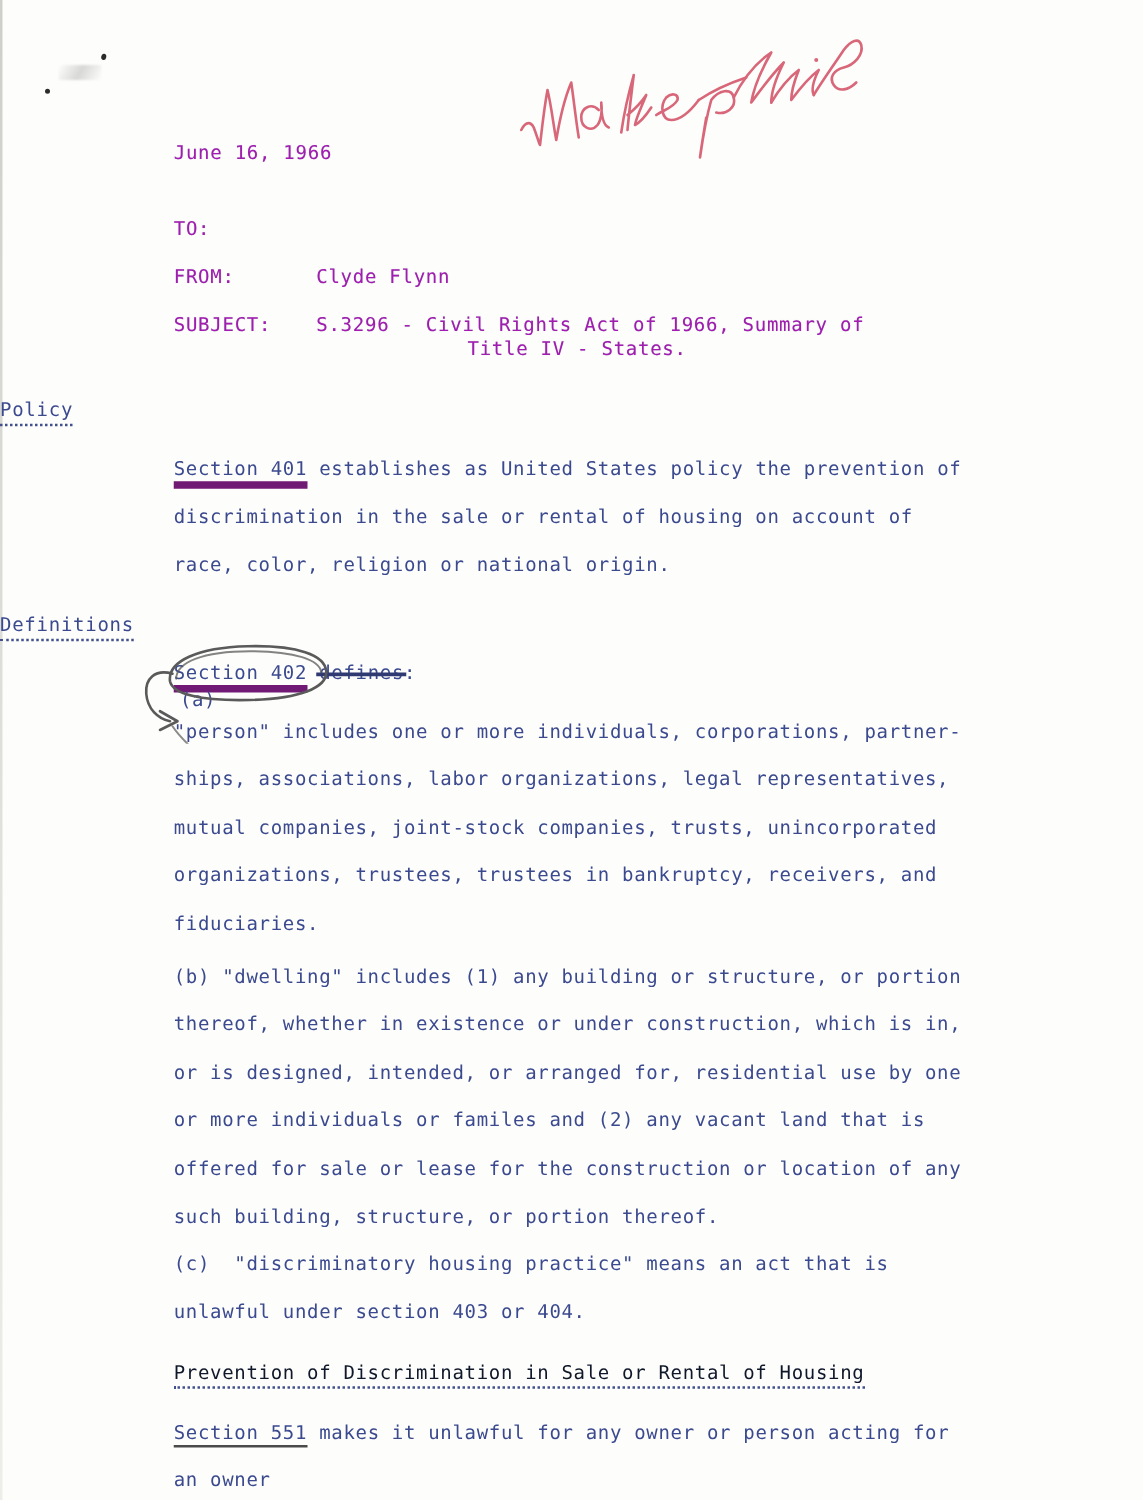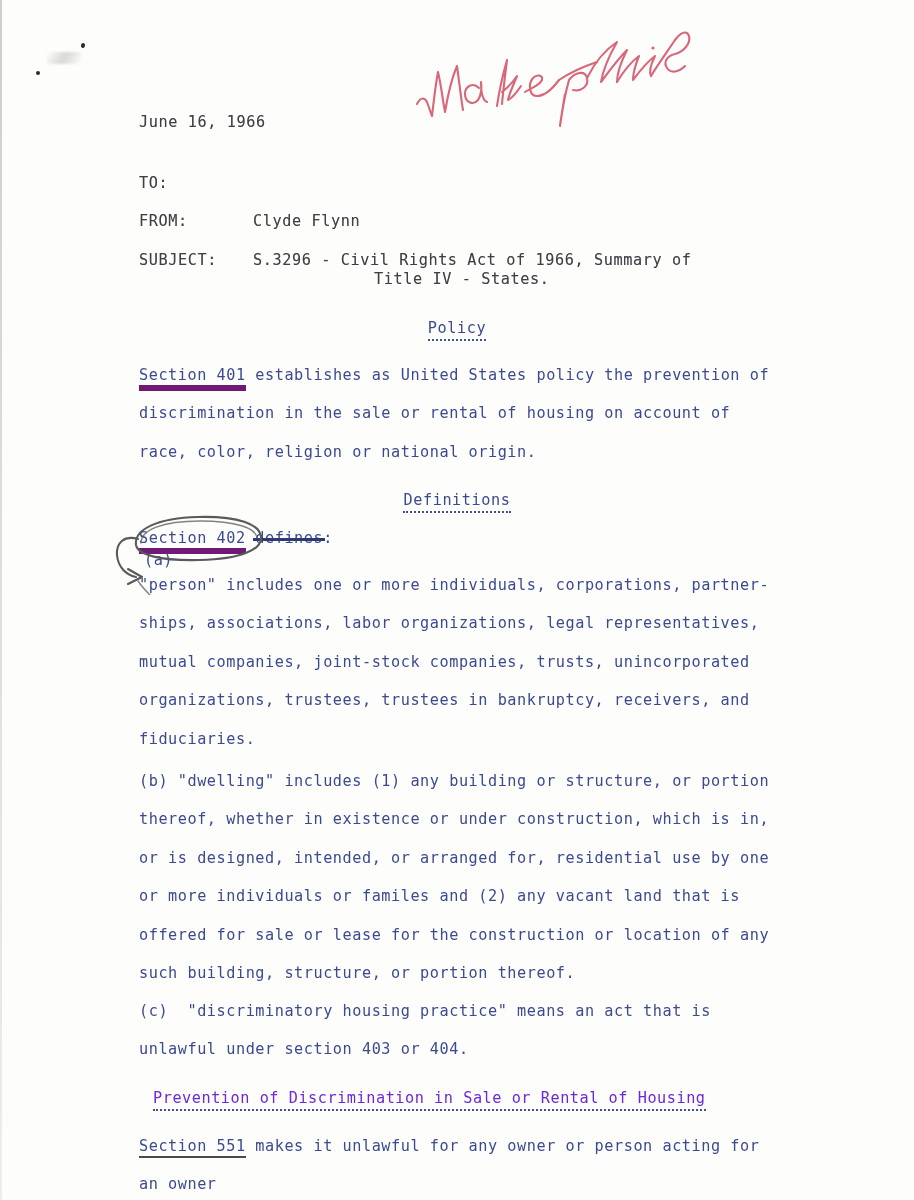--- a/index.html
+++ b/index.html
@@ -43,37 +43,36 @@
     filter: blur(1px);
   }
 
   
   .tw {
     position: absolute;
     font-size: 15.2px;
     letter-spacing: 0.6px;
     line-height: 38px;
     white-space: pre;
-    color: #404040;
+    color: #a21caf;
     text-shadow: 0 0 0.6px rgba(59,74,143,.35);
   }
 
   .date    { left: 139px; top: 103px; }
   .lbl     { left: 139px; }
   .val     { left: 253px; }
   .row-to      { top: 164px; }
   .row-from    { top: 202px; text-align: center; }
   .row-subject { top: 241px; }
   .subject-2   { left: 374px; top: 260px; }
 
   .centerhead {
     position: absolute;
     width: 914px;
     left: 0;
-    text-align: center;
     font-size: 15.2px;
     letter-spacing: 0.6px;
     color: #3b4a8f;
   }
   .centerhead span.u {
     border-bottom: 2px dotted #41508f;
     padding-bottom: 2px;
   }
 
   .head-policy      { top: 319px; }
@@ -92,25 +91,25 @@
 
   .p-401 { top: 356px; }
   .p-402 { top: 519px; }
   .p-a   { top: 566px; }
   .p-b   { top: 762px; }
   .p-c   { top: 992px; }
   .p-403 { top: 1127px; }
 
   .head-prevention {
     position: absolute;
-    left: 153px;
+    left: 139px;
     top: 1089px;
     font-size: 15.2px;
     letter-spacing: 0.55px;
-    color: #6d28d9;
+    color: #0f172a;
   }
   .head-prevention span.u {
     border-bottom: 2px dotted #41508f;
     padding-bottom: 2px;
   }
 
   
   .sec-u {
     border-bottom: 6px solid #701a75;
     padding-bottom: 1px;

